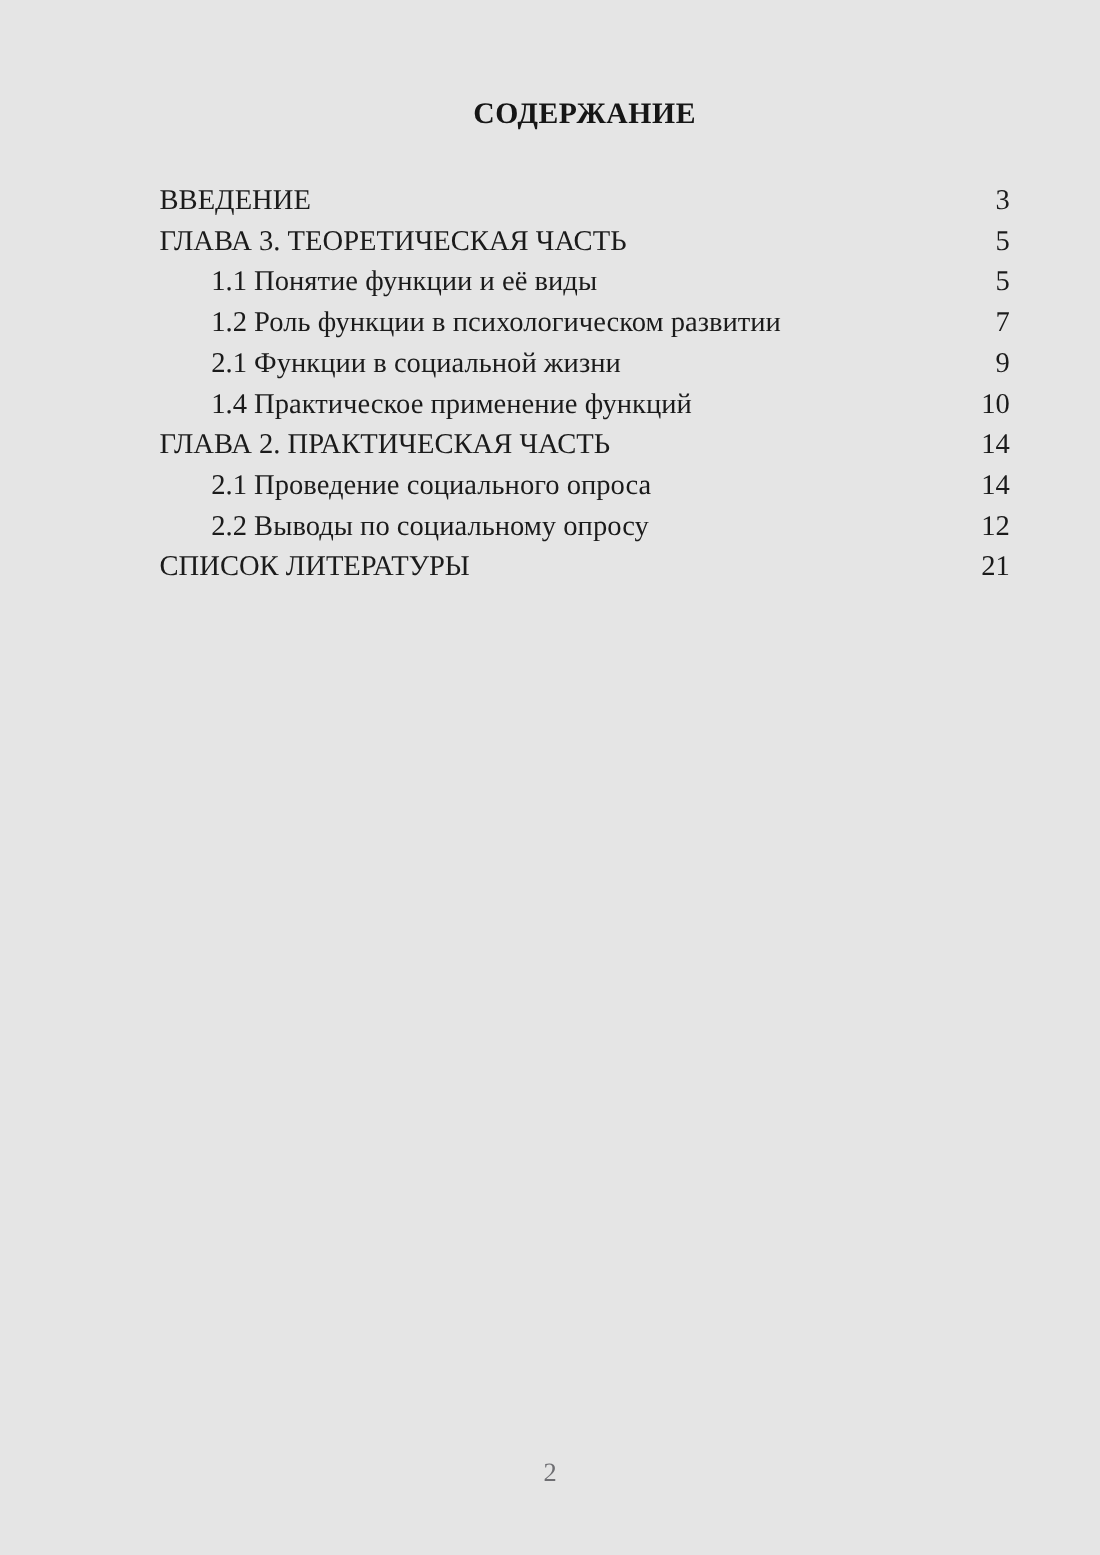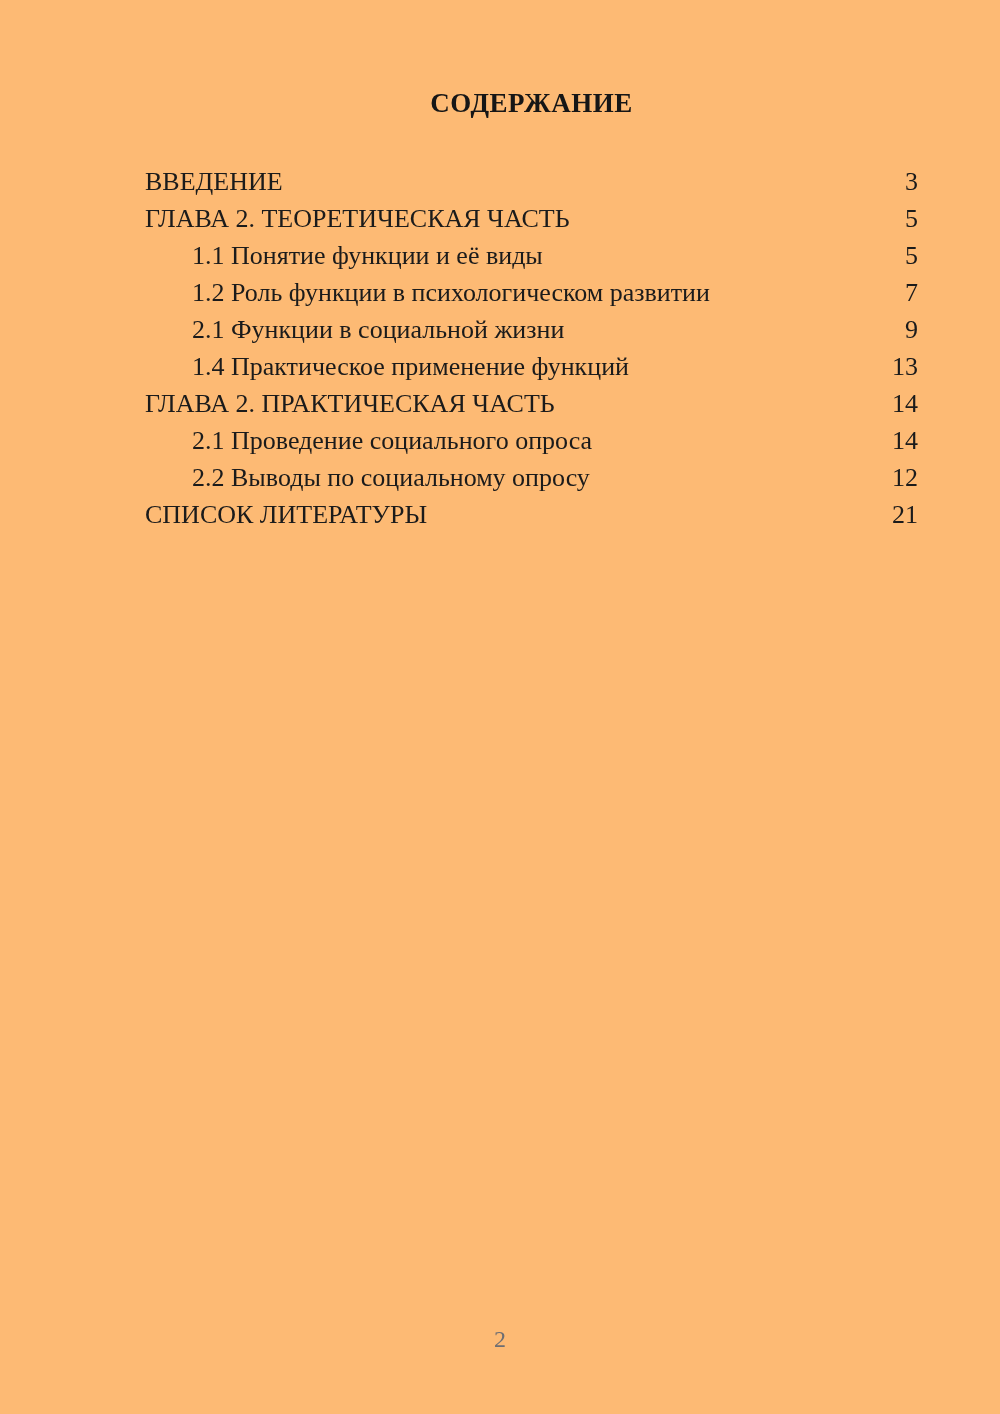--- a/index.html
+++ b/index.html
@@ -11,21 +11,21 @@
     width: 1000px;
     height: 1414px;
     position: relative;
     font-family: "Liberation Serif", "DejaVu Serif", serif;
     color: #1b1b1b;
     overflow: hidden;
   }
   .page {
     position: absolute;
     inset: 0;
-    background: #fdba74;
+    background: #e5e5e5;
   }
   .content {
     position: absolute;
     left: 145px;
     width: 773px;
     top: 0;
   }
   .doc-title {
     position: absolute;
     top: 88px;
@@ -81,38 +81,38 @@
 <div class="page">
   <div class="content">
     <h1 class="doc-title">СОДЕРЖАНИЕ</h1>
 
     <div class="toc">
         <div class="toc-row level-0">
     <span class="toc-label">ВВЕДЕНИЕ</span>
     <span class="toc-page">3</span>
   </div>
         <div class="toc-row level-0">
-    <span class="toc-label">ГЛАВА 2. ТЕОРЕТИЧЕСКАЯ ЧАСТЬ</span>
+    <span class="toc-label">ГЛАВА 3. ТЕОРЕТИЧЕСКАЯ ЧАСТЬ</span>
     <span class="toc-page">5</span>
   </div>
         <div class="toc-row level-1">
     <span class="toc-label">1.1 Понятие функции и её виды</span>
     <span class="toc-page">5</span>
   </div>
         <div class="toc-row level-1">
     <span class="toc-label">1.2 Роль функции в психологическом развитии</span>
     <span class="toc-page">7</span>
   </div>
         <div class="toc-row level-1">
     <span class="toc-label">2.1 Функции в социальной жизни</span>
     <span class="toc-page">9</span>
   </div>
         <div class="toc-row level-1">
     <span class="toc-label">1.4 Практическое применение функций</span>
-    <span class="toc-page">13</span>
+    <span class="toc-page">10</span>
   </div>
         <div class="toc-row level-0">
     <span class="toc-label">ГЛАВА 2. ПРАКТИЧЕСКАЯ ЧАСТЬ</span>
     <span class="toc-page">14</span>
   </div>
         <div class="toc-row level-1">
     <span class="toc-label">2.1 Проведение социального опроса</span>
     <span class="toc-page">14</span>
   </div>
         <div class="toc-row level-1">

